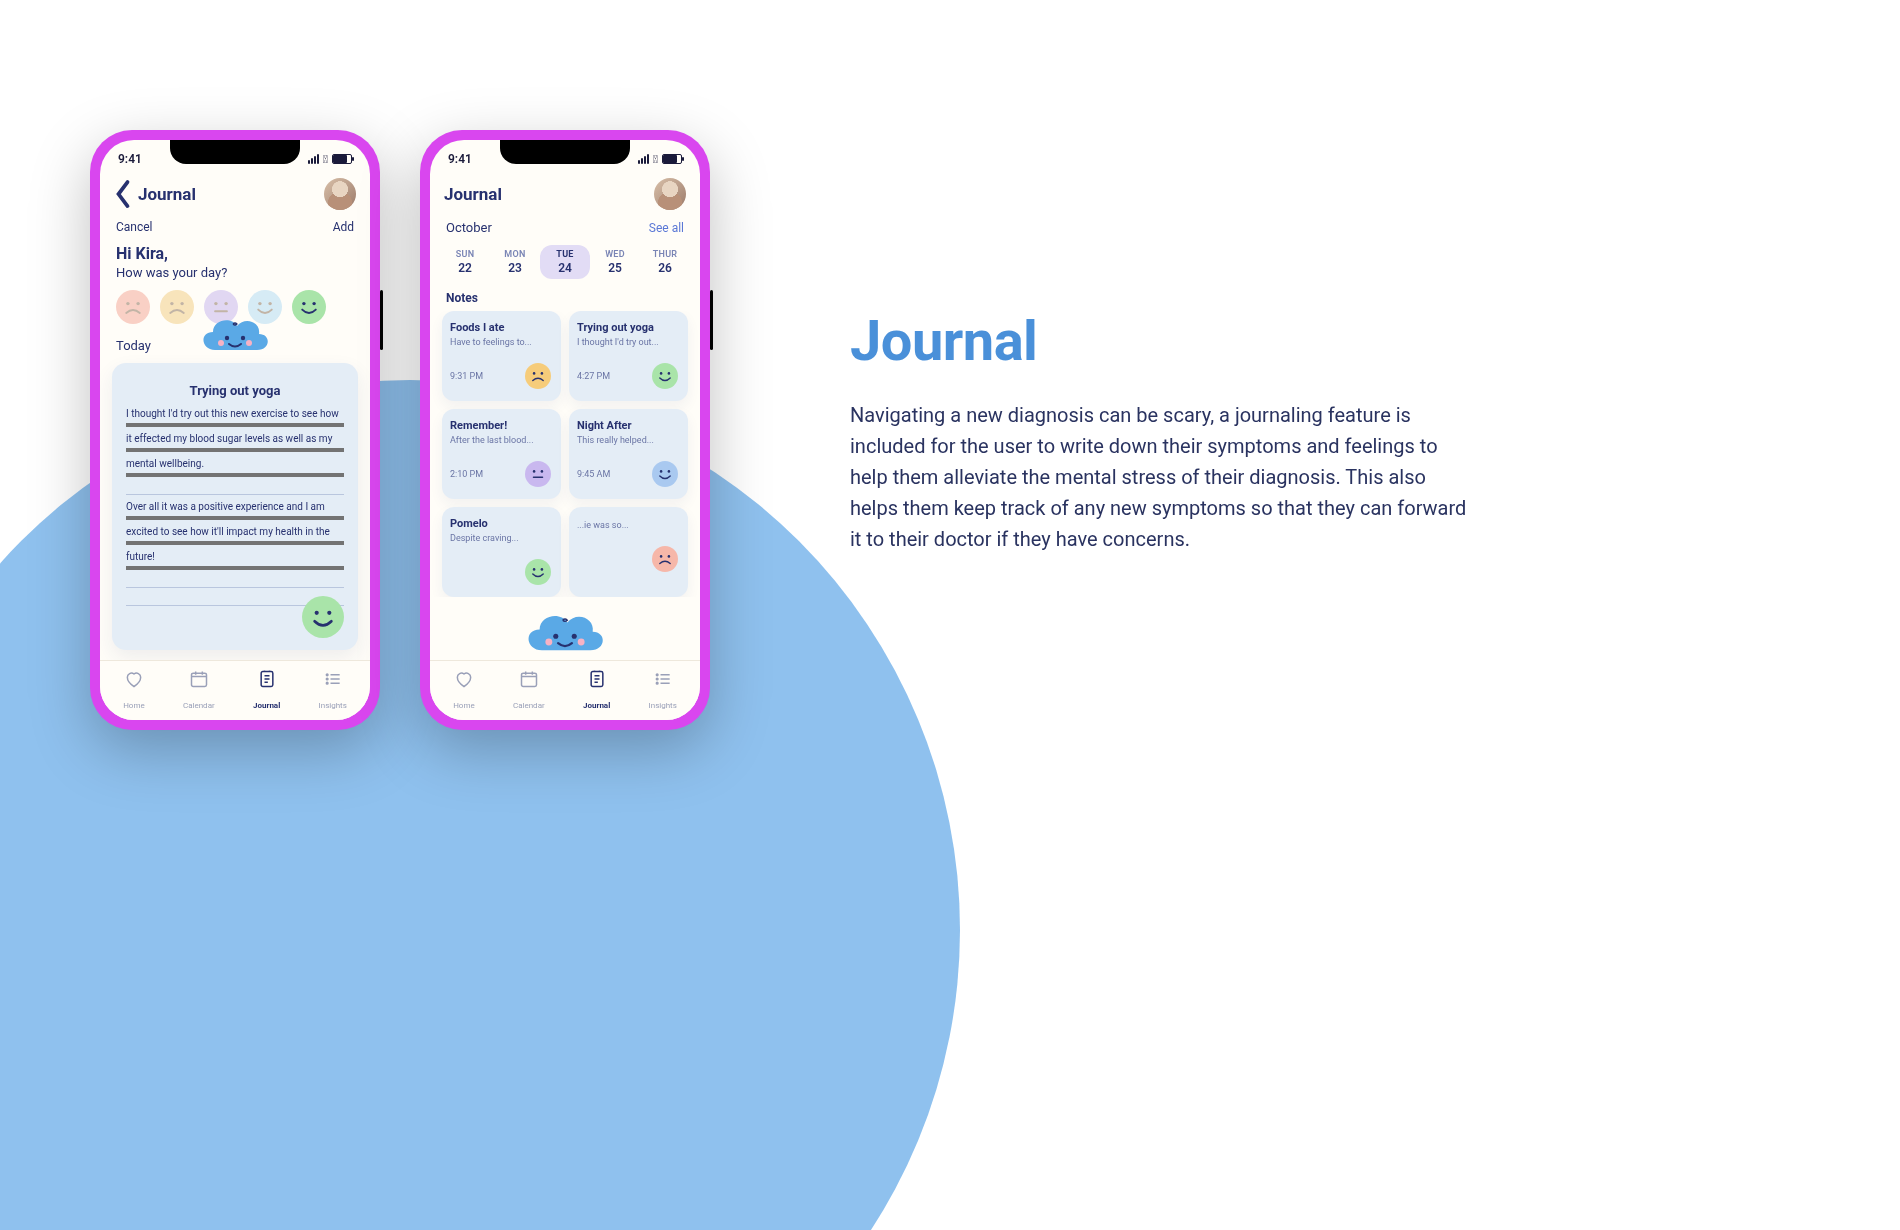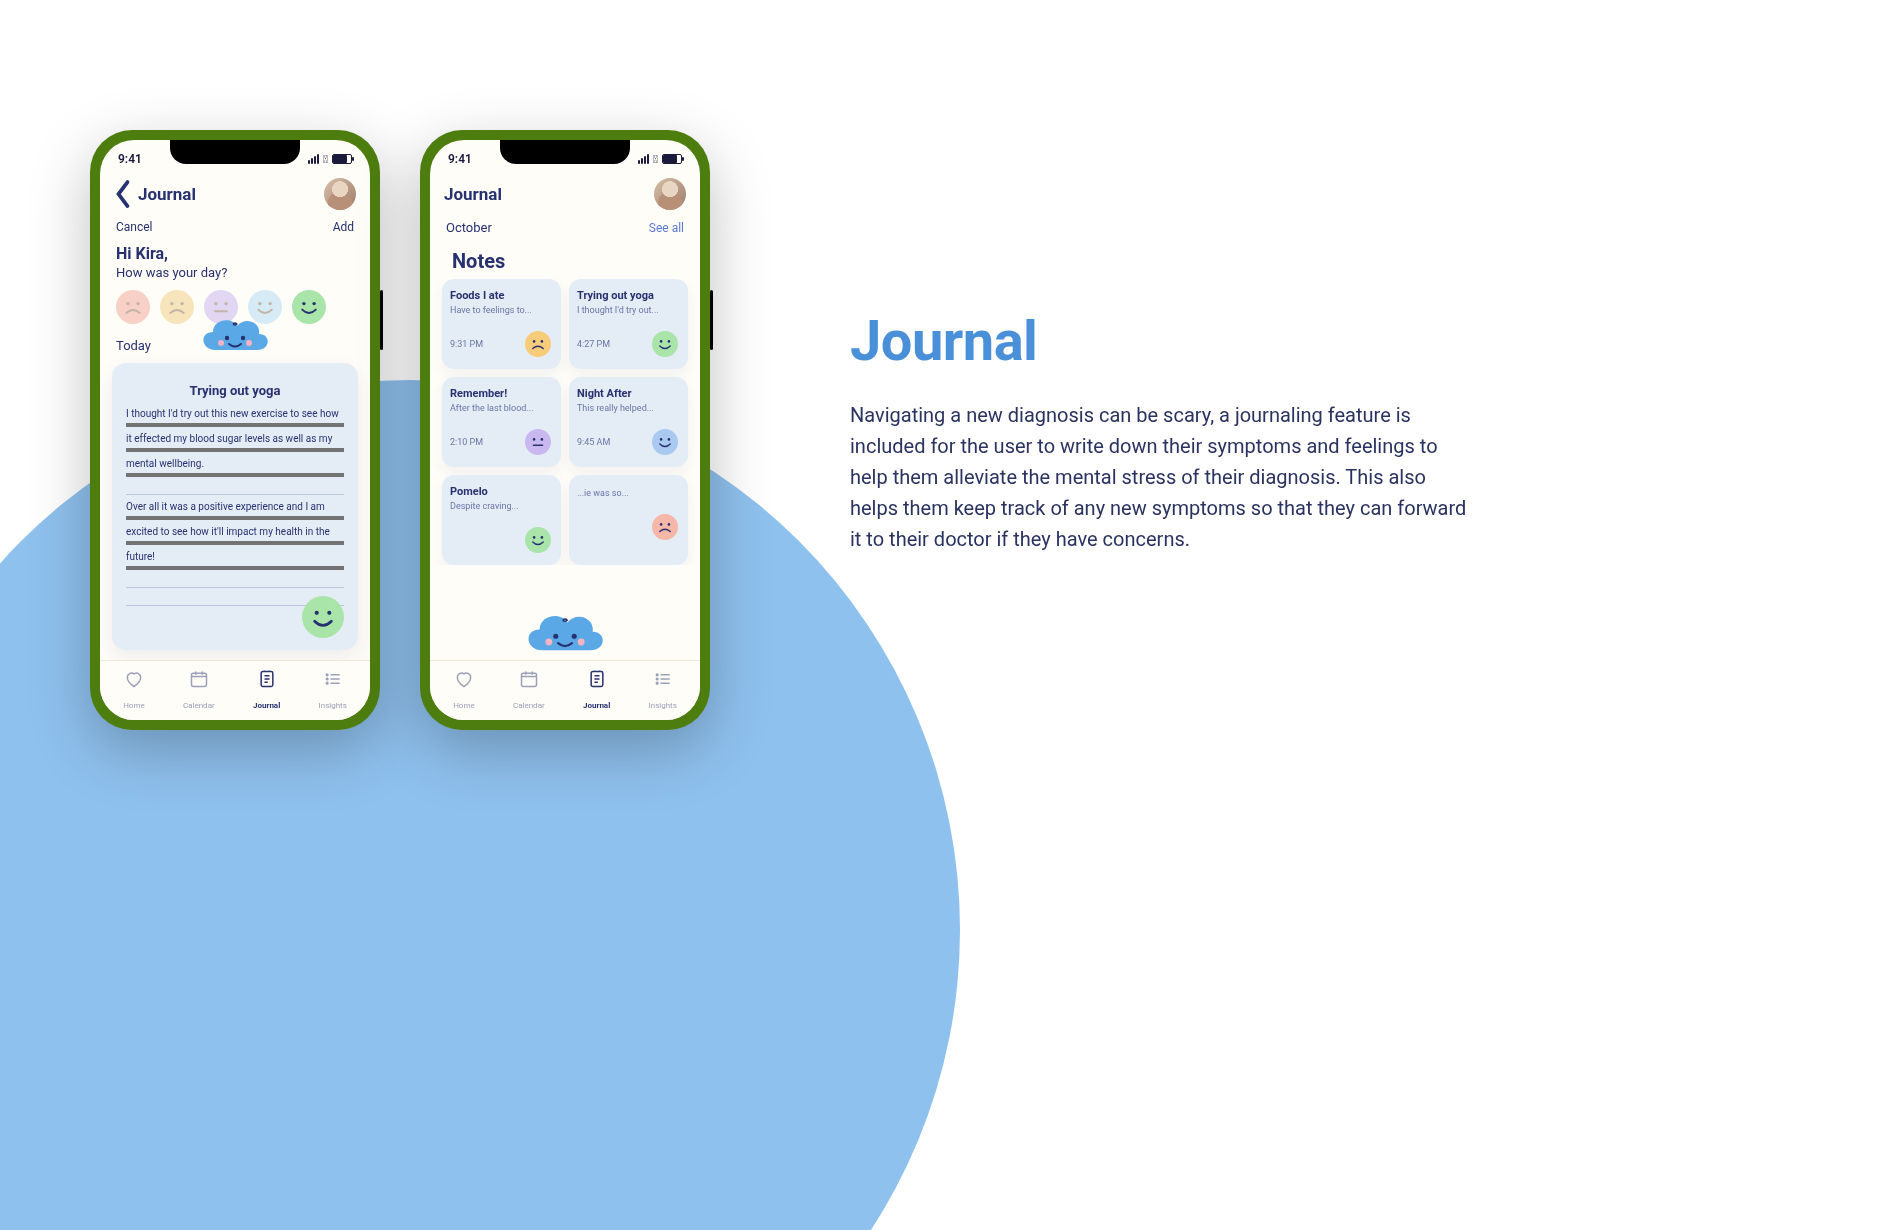--- a/index.html
+++ b/index.html
@@ -31,21 +31,21 @@
   .phones {
     position: absolute;
     left: 90px;
     top: 130px;
     display: flex;
     gap: 40px;
   }
   .phone {
     width: 290px;
     height: 600px;
-    background: #4d7c0f;
+    background: #d946ef;
     border-radius: 42px;
     padding: 10px;
     position: relative;
     box-shadow: 0 20px 60px rgba(0,0,0,0.25);
   }
   .phone::before { 
     content:"";
     position:absolute;
     right:-3px;
     top:160px;
@@ -148,21 +148,21 @@
   .month-row { display:flex; justify-content:space-between; align-items:center; padding: 4px 16px; font-size:13px;}
   .month-row .month { color:#27316f; font-weight:400; }
   .month-row .see-all { color:#5b78d6; font-size:12px; }
   .week { display:flex; justify-content:space-between; padding: 6px 10px 2px 10px; }
   .day { flex:1; text-align:center; padding:4px 0; border-radius:12px; }
   .day.sel { background:#e2dcf5; }
   .day .dow { font-size:9px; color:#7a85b5; font-weight:600; letter-spacing:0.3px;}
   .day.sel .dow { color:#27316f; font-weight:700;}
   .day .num { font-size:12px; color:#27316f; font-weight:600; margin-top:2px;}
 
-  .notes-title { padding: 10px 16px 6px 16px; font-size:20px; font-weight:700; color:#27316f;margin-left:6px;}
+  .notes-title { padding: 10px 16px 6px 16px; font-size:12px; font-weight:700; color:#27316f;}
   .notes-grid { display:grid; grid-template-columns:1fr 1fr; gap:8px; padding: 0 12px; overflow:hidden;}
   .note-card { background:#e4edf6; border-radius:12px; padding:10px 10px 8px 8px; position:relative; box-shadow: 0 6px 14px rgba(39,49,111,0.06); min-height:90px;}
   .note-card h4 { font-size:11px; font-weight:700; color:#27316f; margin-bottom:3px;}
   .note-card p { font-size:9px; color:#6a75a5;}
   .note-foot { display:flex; justify-content:space-between; align-items:center; margin-top:16px;}
   .note-foot .time { font-size:9px; color:#6a75a5;}
   .note-foot .face { width:26px;height:26px;}
 
   
   .bottom-nav {
@@ -391,20 +391,42 @@
         <div class="header">
           <span class="page-title">Journal</span>
           <div class="avatar"></div>
         </div>
 
         <div class="month-row">
           <span class="month">October</span>
           <span class="see-all">See all</span>
         </div>
 
+        <div class="week" id="week-row">
+            <div class="day">
+              <div class="dow">SUN</div>
+              <div class="num">22</div>
+            </div>
+            <div class="day">
+              <div class="dow">MON</div>
+              <div class="num">23</div>
+            </div>
+            <div class="day sel">
+              <div class="dow">TUE</div>
+              <div class="num">24</div>
+            </div>
+            <div class="day">
+              <div class="dow">WED</div>
+              <div class="num">25</div>
+            </div>
+            <div class="day">
+              <div class="dow">THUR</div>
+              <div class="num">26</div>
+            </div>
+          </div>
 
         <div class="notes-title">Notes</div>
 
         <div class="screen2-body">
           <div class="notes-grid" id="notes-grid">
               <div class="note-card">
     <h4>Foods I ate</h4>
     <p>Have to feelings to...</p>
     <div class="note-foot">
       <span class="time">9:31 PM</span>

